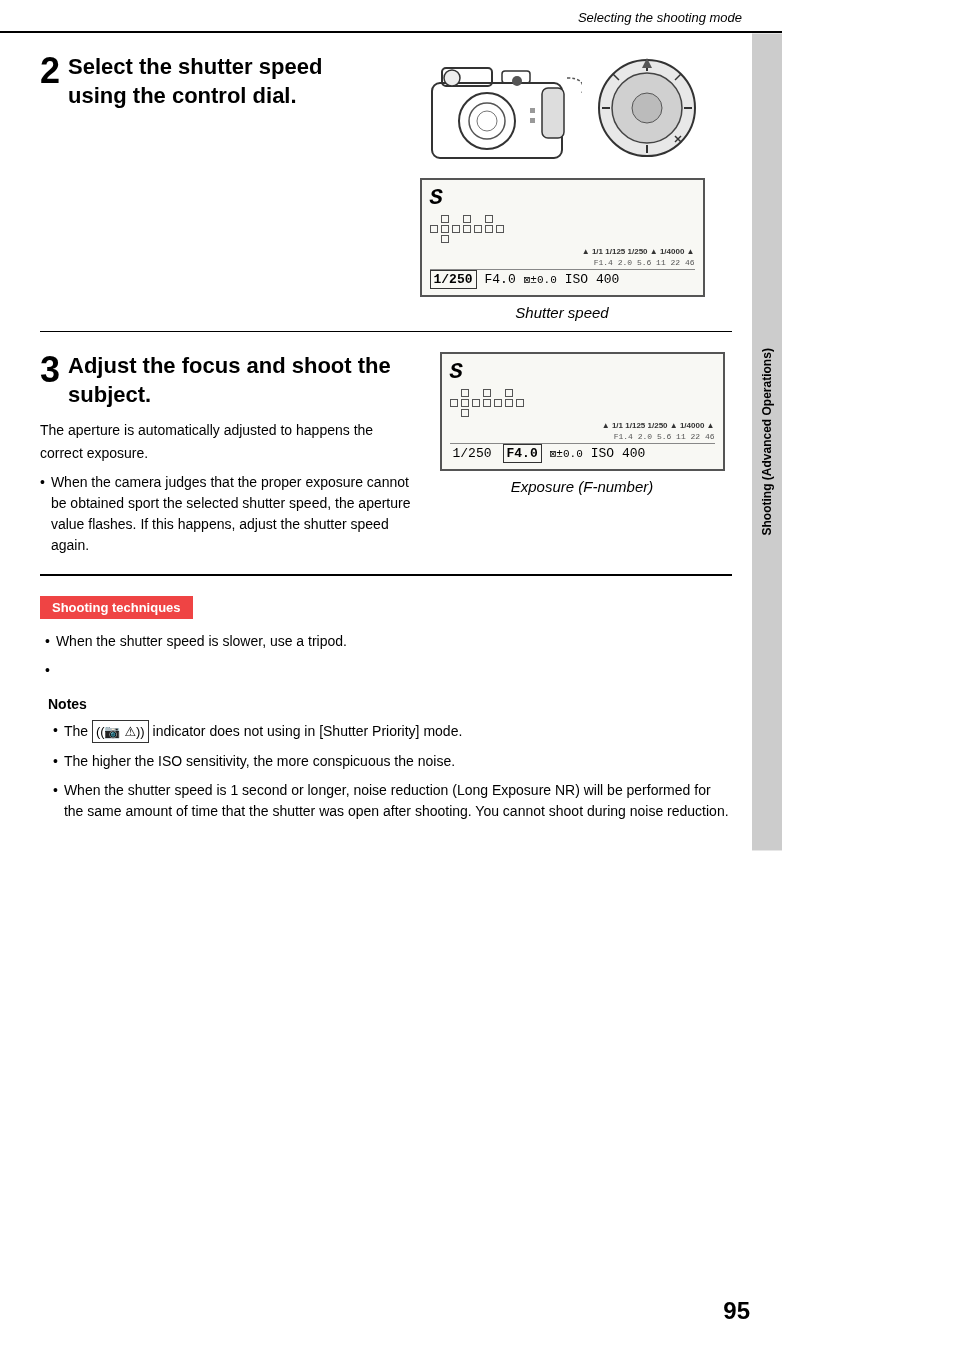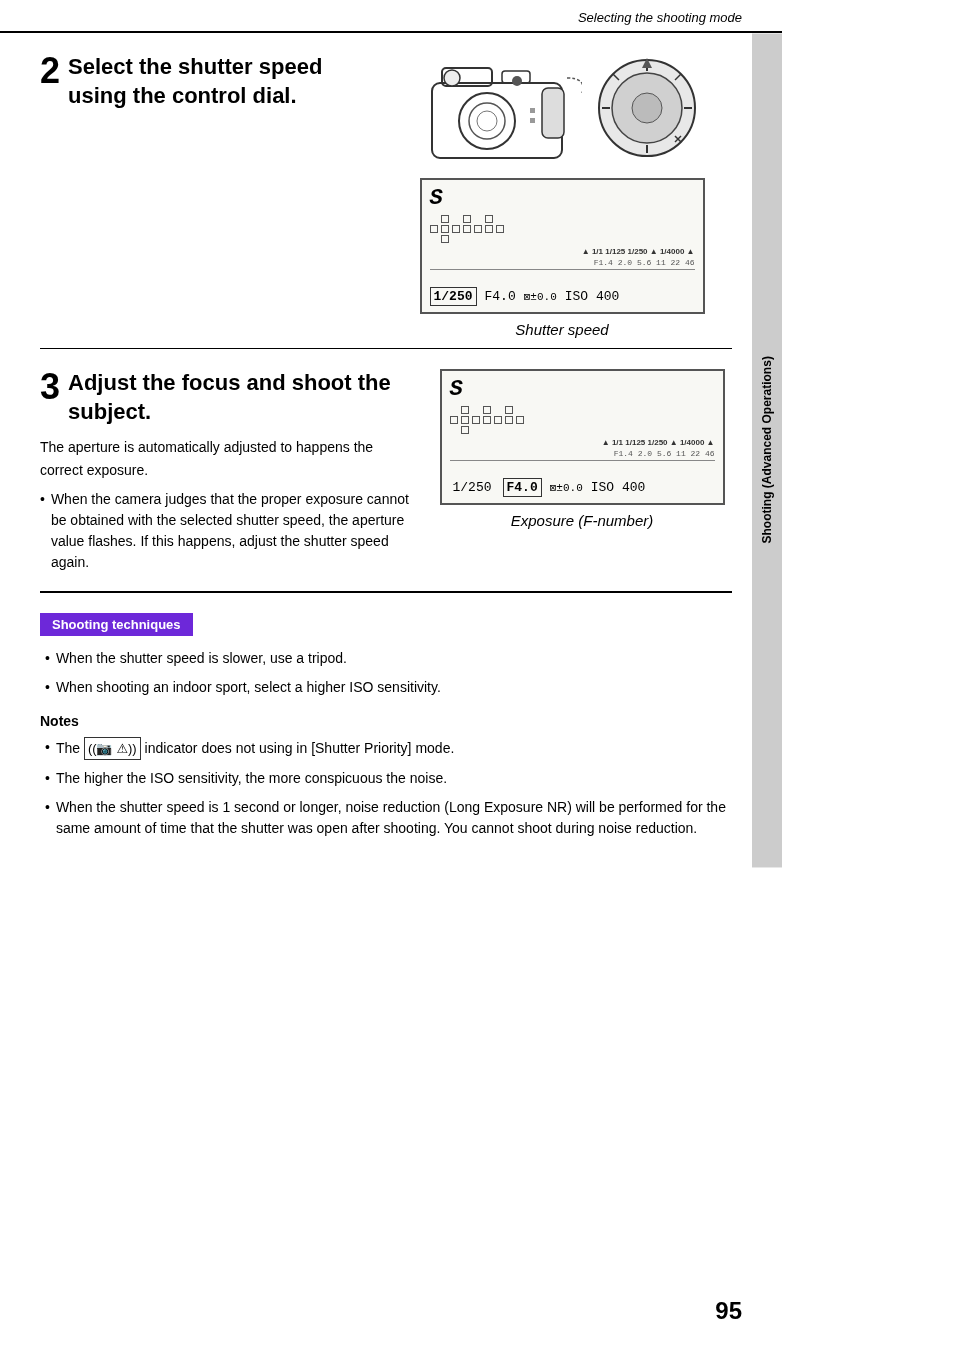--- a/index.html
+++ b/index.html
@@ -121,21 +121,21 @@
       border: 1px solid #555;
       display: inline-block;
     }
 
     .lcd-bottom-row {
       display: flex;
       align-items: center;
       gap: 8px;
       font-size: 13px;
       border-top: 1px solid #888;
-      padding-top: 17px;
+      padding-top: 0;
     }
 
     .lcd-label {
       font-size: 15px;
       text-align: center;
       margin-top: 3px;
       font-style: italic;
     }
 
     
@@ -175,53 +175,54 @@
       margin-right: 6px;
       flex-shrink: 0;
     }
 
     
     .shooting-techniques {
       margin: 20px 0 12px 0;
     }
 
     .techniques-header {
-      background: #6d28d9;
+      background: #ef4444;
       color: #fff;
       padding: 4px 12px;
       font-size: 13px;
       font-weight: bold;
       display: inline-block;
       margin-bottom: 12px;
     }
 
     .techniques-list {
       margin-left: 5px;
     }
 
     
     .notes-section {
       margin-top: 15px;
+      margin-left: 8px;
     }
 
     .notes-title {
       font-weight: bold;
       font-size: 14px;
       margin-bottom: 8px;
     }
 
     .notes-list {
       margin-left: 5px;
     }
 
     
     .page-number {
       position: absolute;
       bottom: 20px;
-      right: 40px;
+      right: 32px;
       font-size: 24px;
       font-weight: bold;
     }
 
     
     .shake-icon {
       font-size: 13px;
       border: 1px solid #333;
       padding: 1px 3px;
       display: inline-block;
@@ -381,21 +382,21 @@
       <div class="section-3">
         <div class="section-3-left">
           <div class="step-title">
             <span class="step-number">3</span>
             <span>Adjust the focus and shoot the subject.</span>
           </div>
           <div class="section-body">
             <p>The aperture is automatically adjusted to happens the correct exposure.</p>
             <div class="bullet-item" style="margin-top:8px;">
               <span class="bullet-dot">•</span>
-              <span>When the camera judges that the proper exposure cannot be obtained with the selected shutter speed, the aperture value flashes. If this happens, adjust the shutter speed again.</span>
+              <span>When the camera judges that the proper exposure cannot be obtained sport the selected shutter speed, the aperture value flashes. If this happens, adjust the shutter speed again.</span>
             </div>
           </div>
         </div>
 
         <div class="section-3-right">
 
           <div class="lcd-outer-box">
             <div class="lcd-s-label">S</div>
             <div class="lcd-grid-area">
               <div class="grid-row">
@@ -439,21 +440,20 @@
 
       <div class="shooting-techniques">
         <div class="techniques-header">Shooting techniques</div>
         <div class="techniques-list">
           <div class="bullet-item">
             <span class="bullet-dot">•</span>
             <span>When the shutter speed is slower, use a tripod.</span>
           </div>
           <div class="bullet-item">
             <span class="bullet-dot">•</span>
-            <span>When shooting an indoor sport, select a higher ISO sensitivity.</span>
           </div>
         </div>
       </div>
 
       <div class="notes-section">
         <div class="notes-title">Notes</div>
         <div class="notes-list">
           <div class="bullet-item">
             <span class="bullet-dot">•</span>
             <span>

